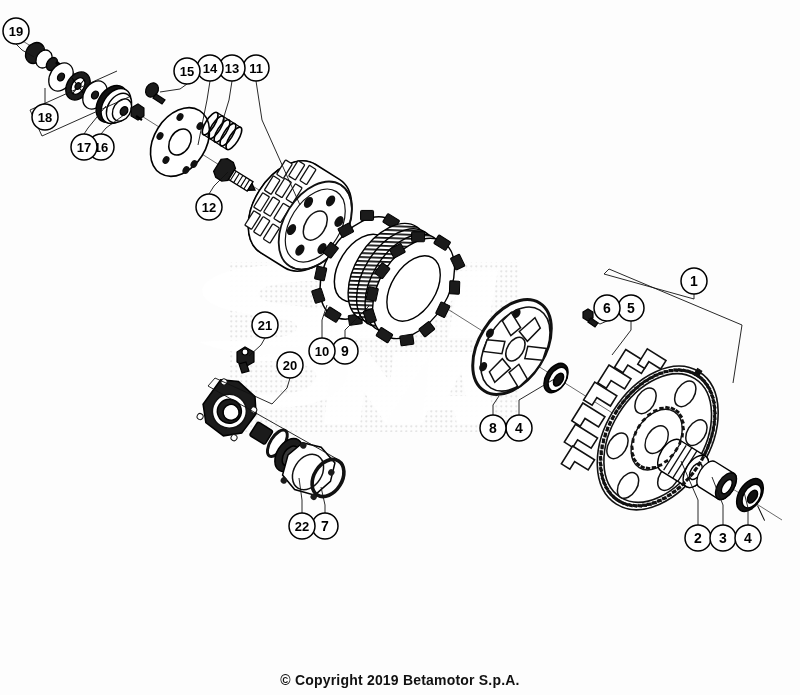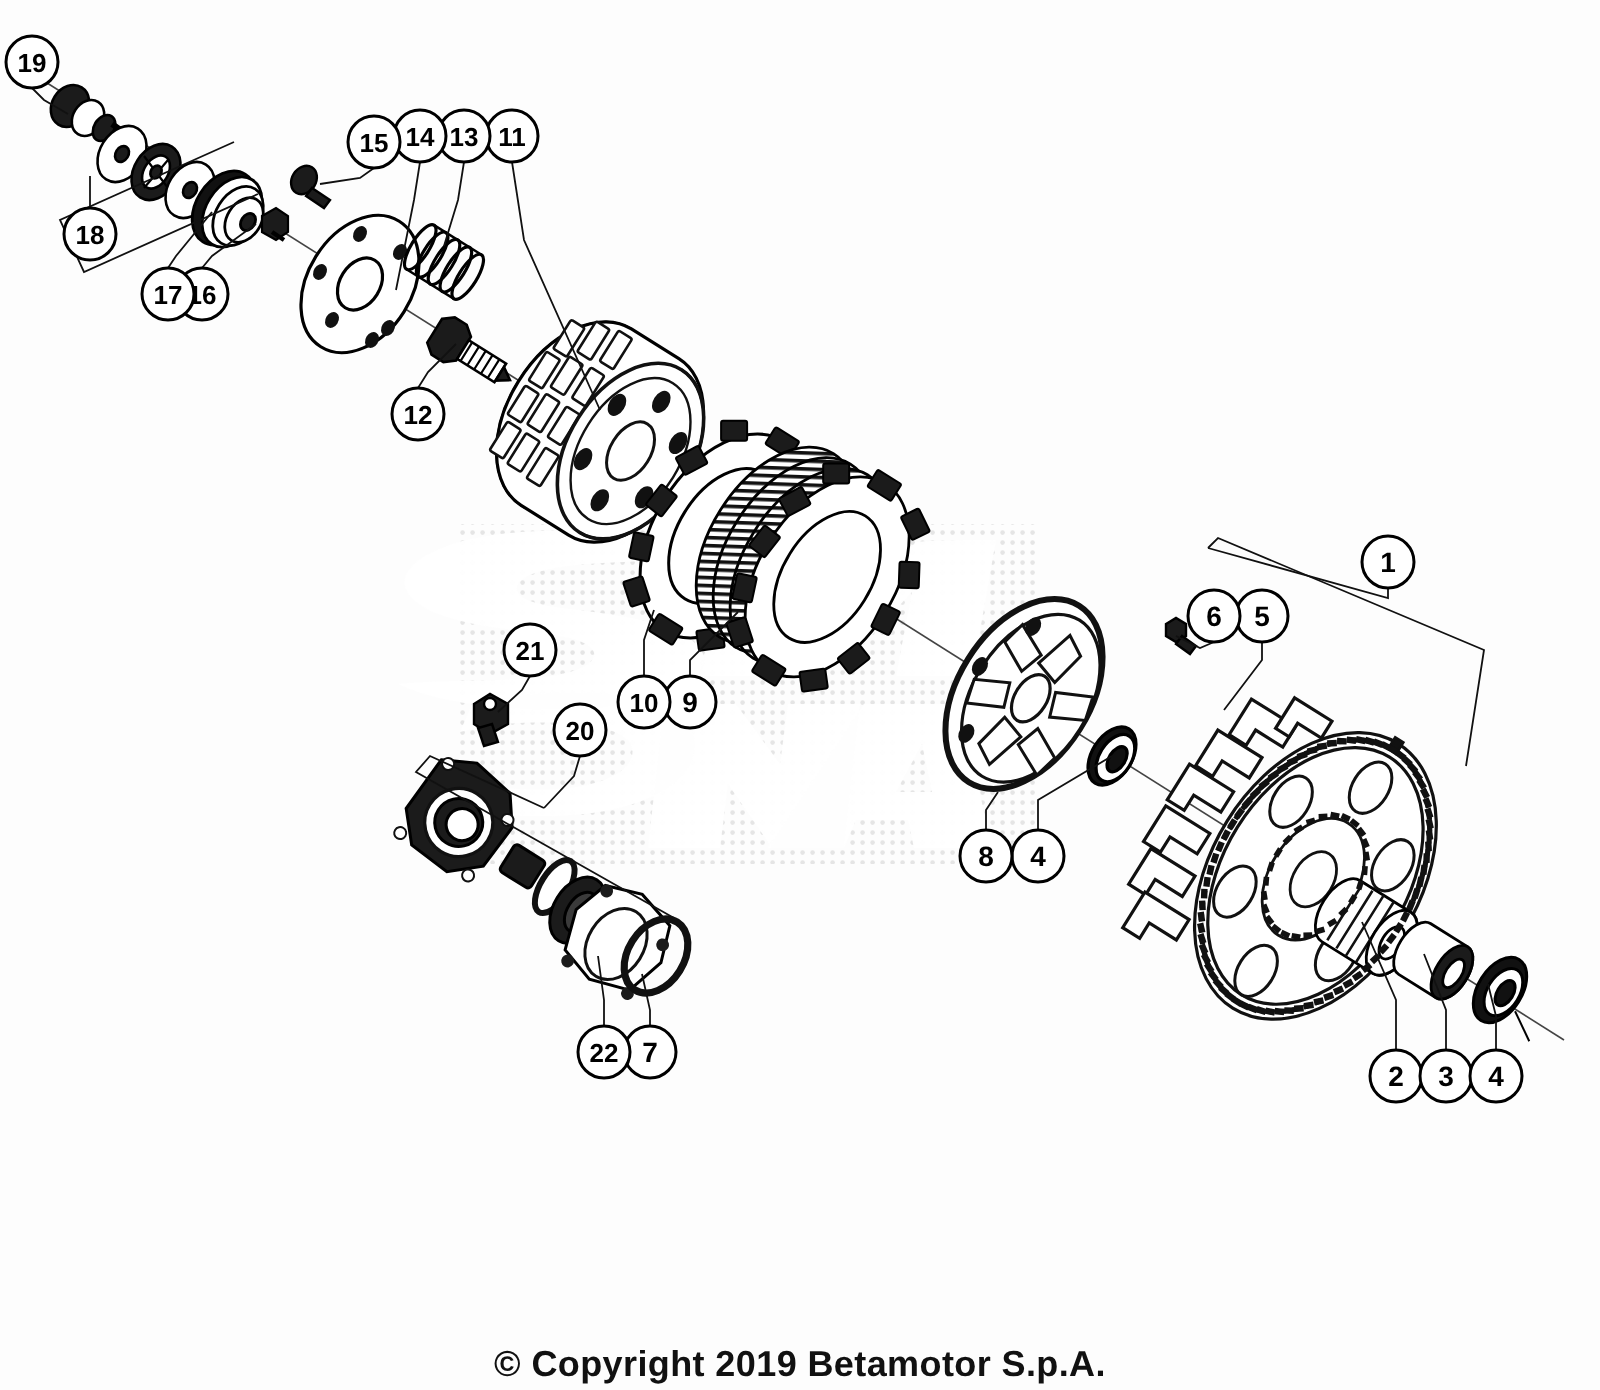--- a/index.html
+++ b/index.html
@@ -6,21 +6,21 @@
   html,body{margin:0;padding:0;background:#ffffff;}
   body{
     width:800px;height:695px;overflow:hidden;position:relative;
     font-family:"Liberation Sans","DejaVu Sans",sans-serif;
     color:#000;
   }
   #sheet{position:absolute;inset:0;background:#fdfdfd;}
   svg#diagram{position:absolute;left:0;top:0;width:800px;height:695px;display:block;}
   .copyright{
     position:absolute;left:0;right:0;top:672px;text-align:center;
-    font-size:18px;font-weight:bold;letter-spacing:.2px;color:#111;
+    font-size:14px;font-weight:bold;letter-spacing:.2px;color:#111;
     font-family:"Liberation Sans","DejaVu Sans",sans-serif;
   }
   
   text{font-family:"Liberation Sans","DejaVu Sans",sans-serif;}
 </style>
 </head>
 <body>
 
 <div id="sheet">
 

